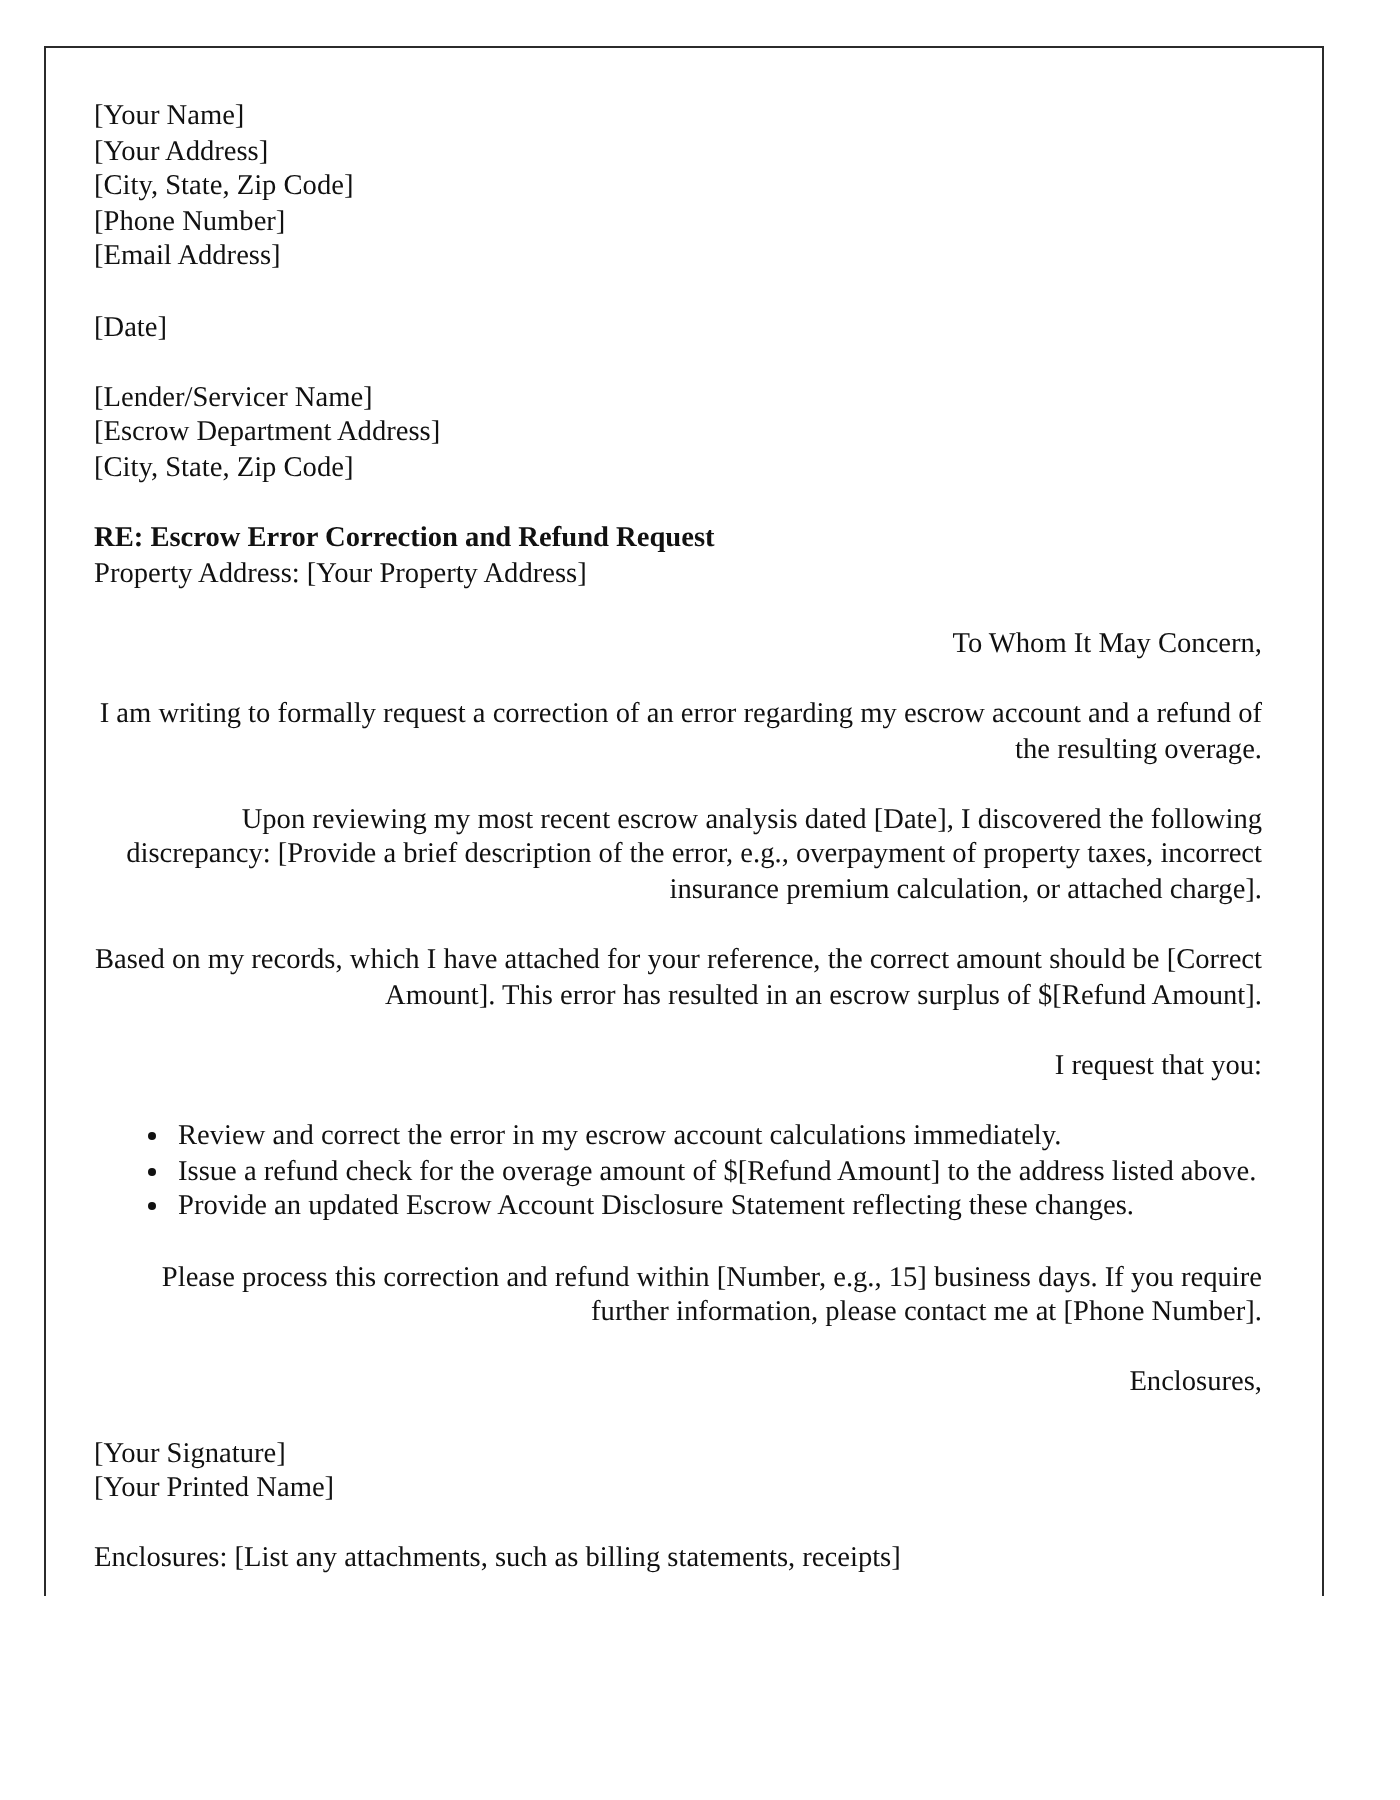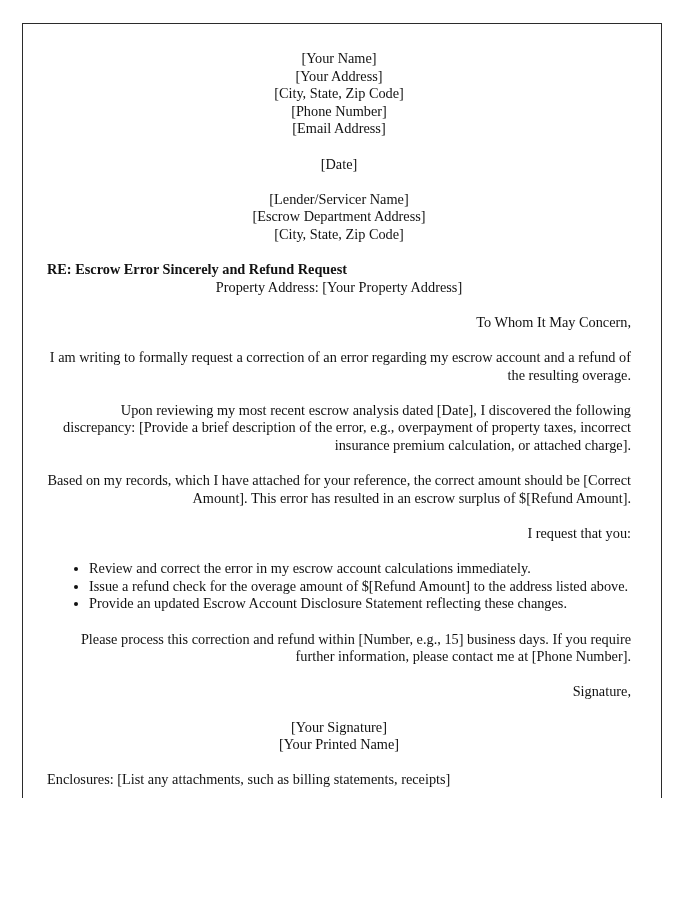--- a/index.html
+++ b/index.html
@@ -44,21 +44,20 @@
   .addr-block,
   .recipient-block,
   .ref-block,
   .sig-block {
     margin: 0;
   }
 
   .addr-line {
     display: block;
     white-space: pre;
-    text-align: center;
   }
 
   .spacer-line {
     display: block;
     height: 17.6px;
   }
 
   .para {
     margin: 0 0 17.6px 0;
     text-align: right;
@@ -109,21 +108,21 @@
 
     <div class="recipient-block">
       <span class="addr-line">[Lender/Servicer Name]</span>
       <span class="addr-line">[Escrow Department Address]</span>
       <span class="addr-line">[City, State, Zip Code]</span>
     </div>
 
     <span class="spacer-line"></span>
 
     <div class="ref-block">
-      <span class="ref-subject">RE: Escrow Error Sincerely and Refund Request</span>
+      <span class="ref-subject">RE: Escrow Error Correction and Refund Request</span>
       <span class="addr-line">Property Address: [Your Property Address]</span>
     </div>
 
     <span class="spacer-line"></span>
 
     <p class="para">To Whom It May Concern,</p>
 
     <p class="para">I am writing to formally request a correction of an error regarding my escrow account and a refund of the resulting overage.</p>
 
     <p class="para">Upon reviewing my most recent escrow analysis dated [Date], I discovered the following discrepancy: [Provide a brief description of the error, e.g., overpayment of property taxes, incorrect insurance premium calculation, or attached charge].</p>
@@ -133,21 +132,21 @@
     <p class="para">I request that you:</p>
 
     <ul class="bullet-list">
       <li>Review and correct the error in my escrow account calculations immediately.</li>
       <li>Issue a refund check for the overage amount of $[Refund Amount] to the address listed above.</li>
       <li>Provide an updated Escrow Account Disclosure Statement reflecting these changes.</li>
     </ul>
 
     <p class="para">Please process this correction and refund within [Number, e.g., 15] business days. If you require further information, please contact me at [Phone Number].</p>
 
-    <p class="para">Signature,</p>
+    <p class="para">Enclosures,</p>
 
     <div class="sig-block">
       <span class="addr-line">[Your Signature]</span>
       <span class="addr-line">[Your Printed Name]</span>
     </div>
 
     <span class="spacer-line"></span>
 
     <span class="clipped-line">Enclosures: [List any attachments, such as billing statements, receipts]</span>
 

